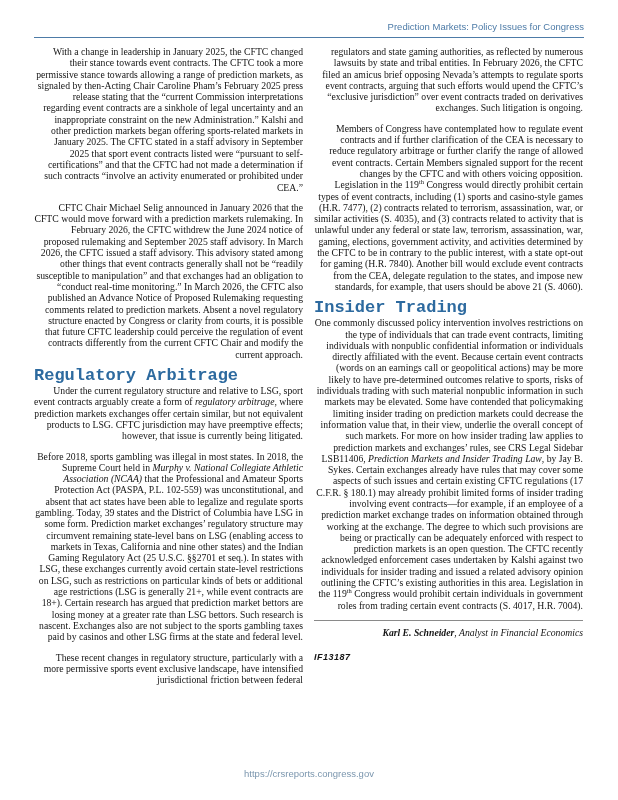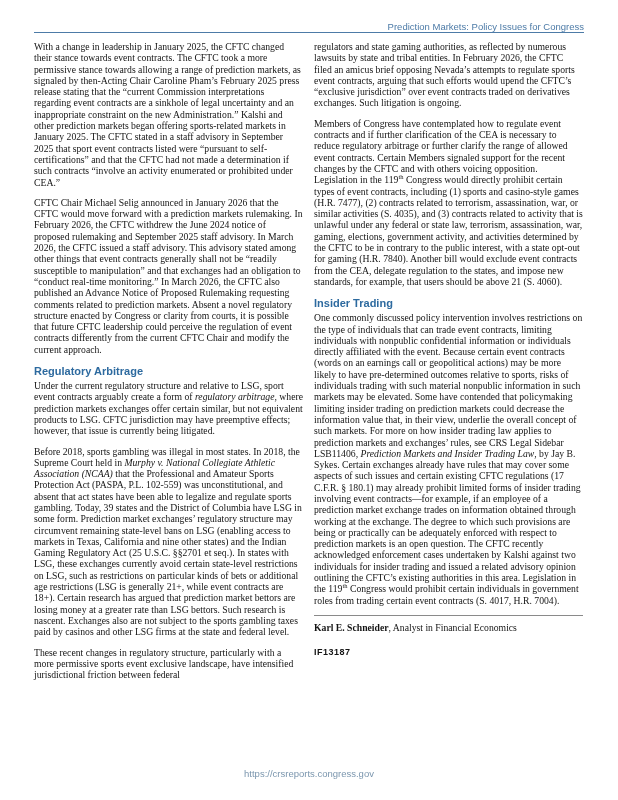--- a/index.html
+++ b/index.html
@@ -13,46 +13,48 @@
     overflow: hidden;
     box-sizing: border-box;
   }
   .header {
     margin: 21px 34px 0 34px;
     text-align: right;
     font-family: "Liberation Sans", sans-serif;
     font-size: 9.5px;
     color: var(--header-blue);
     border-bottom: 1px solid var(--header-blue);
+    padding-bottom: 5px;
   }
   .columns {
     display: flex;
     gap: 11px;
     padding: 8px 34px 0 34px;
   }
   .col {
     width: 269px;
     font-size: 9.7px;
     line-height: 11.3px;
     text-align: left;
   }
-  .col p { margin: 0 0 9px 0; }
+  .col p { margin: 0 0 9px 0; text-align: right; }
   .col h2 {
-    font-family: Liberation Sans, sans-serif;
-    font-size: 11px;
+    font-family: Liberation Mono, monospace;
+    font-size: 17px;
     line-height: 14px;
     font-weight: bold;
     color: var(--accent-heading);
     margin: 5px 0 2px 0;
   }
   sup { font-size: 6.5px; line-height: 0; vertical-align: super; }
   .authors {
     border-top: 1px solid #8a8a8a;
     margin-top: 8px;
     padding-top: 6px;
+    font-style: italic;
   }
   .author-row { margin: 0; }
   .author-name { font-weight: bold; }
   .doc-id {
     text-align: left;
     font-family: "Liberation Sans", sans-serif;
     font-weight: bold;
     font-size: 9px;
     letter-spacing: 0.5px;
     margin-top: 14px;

